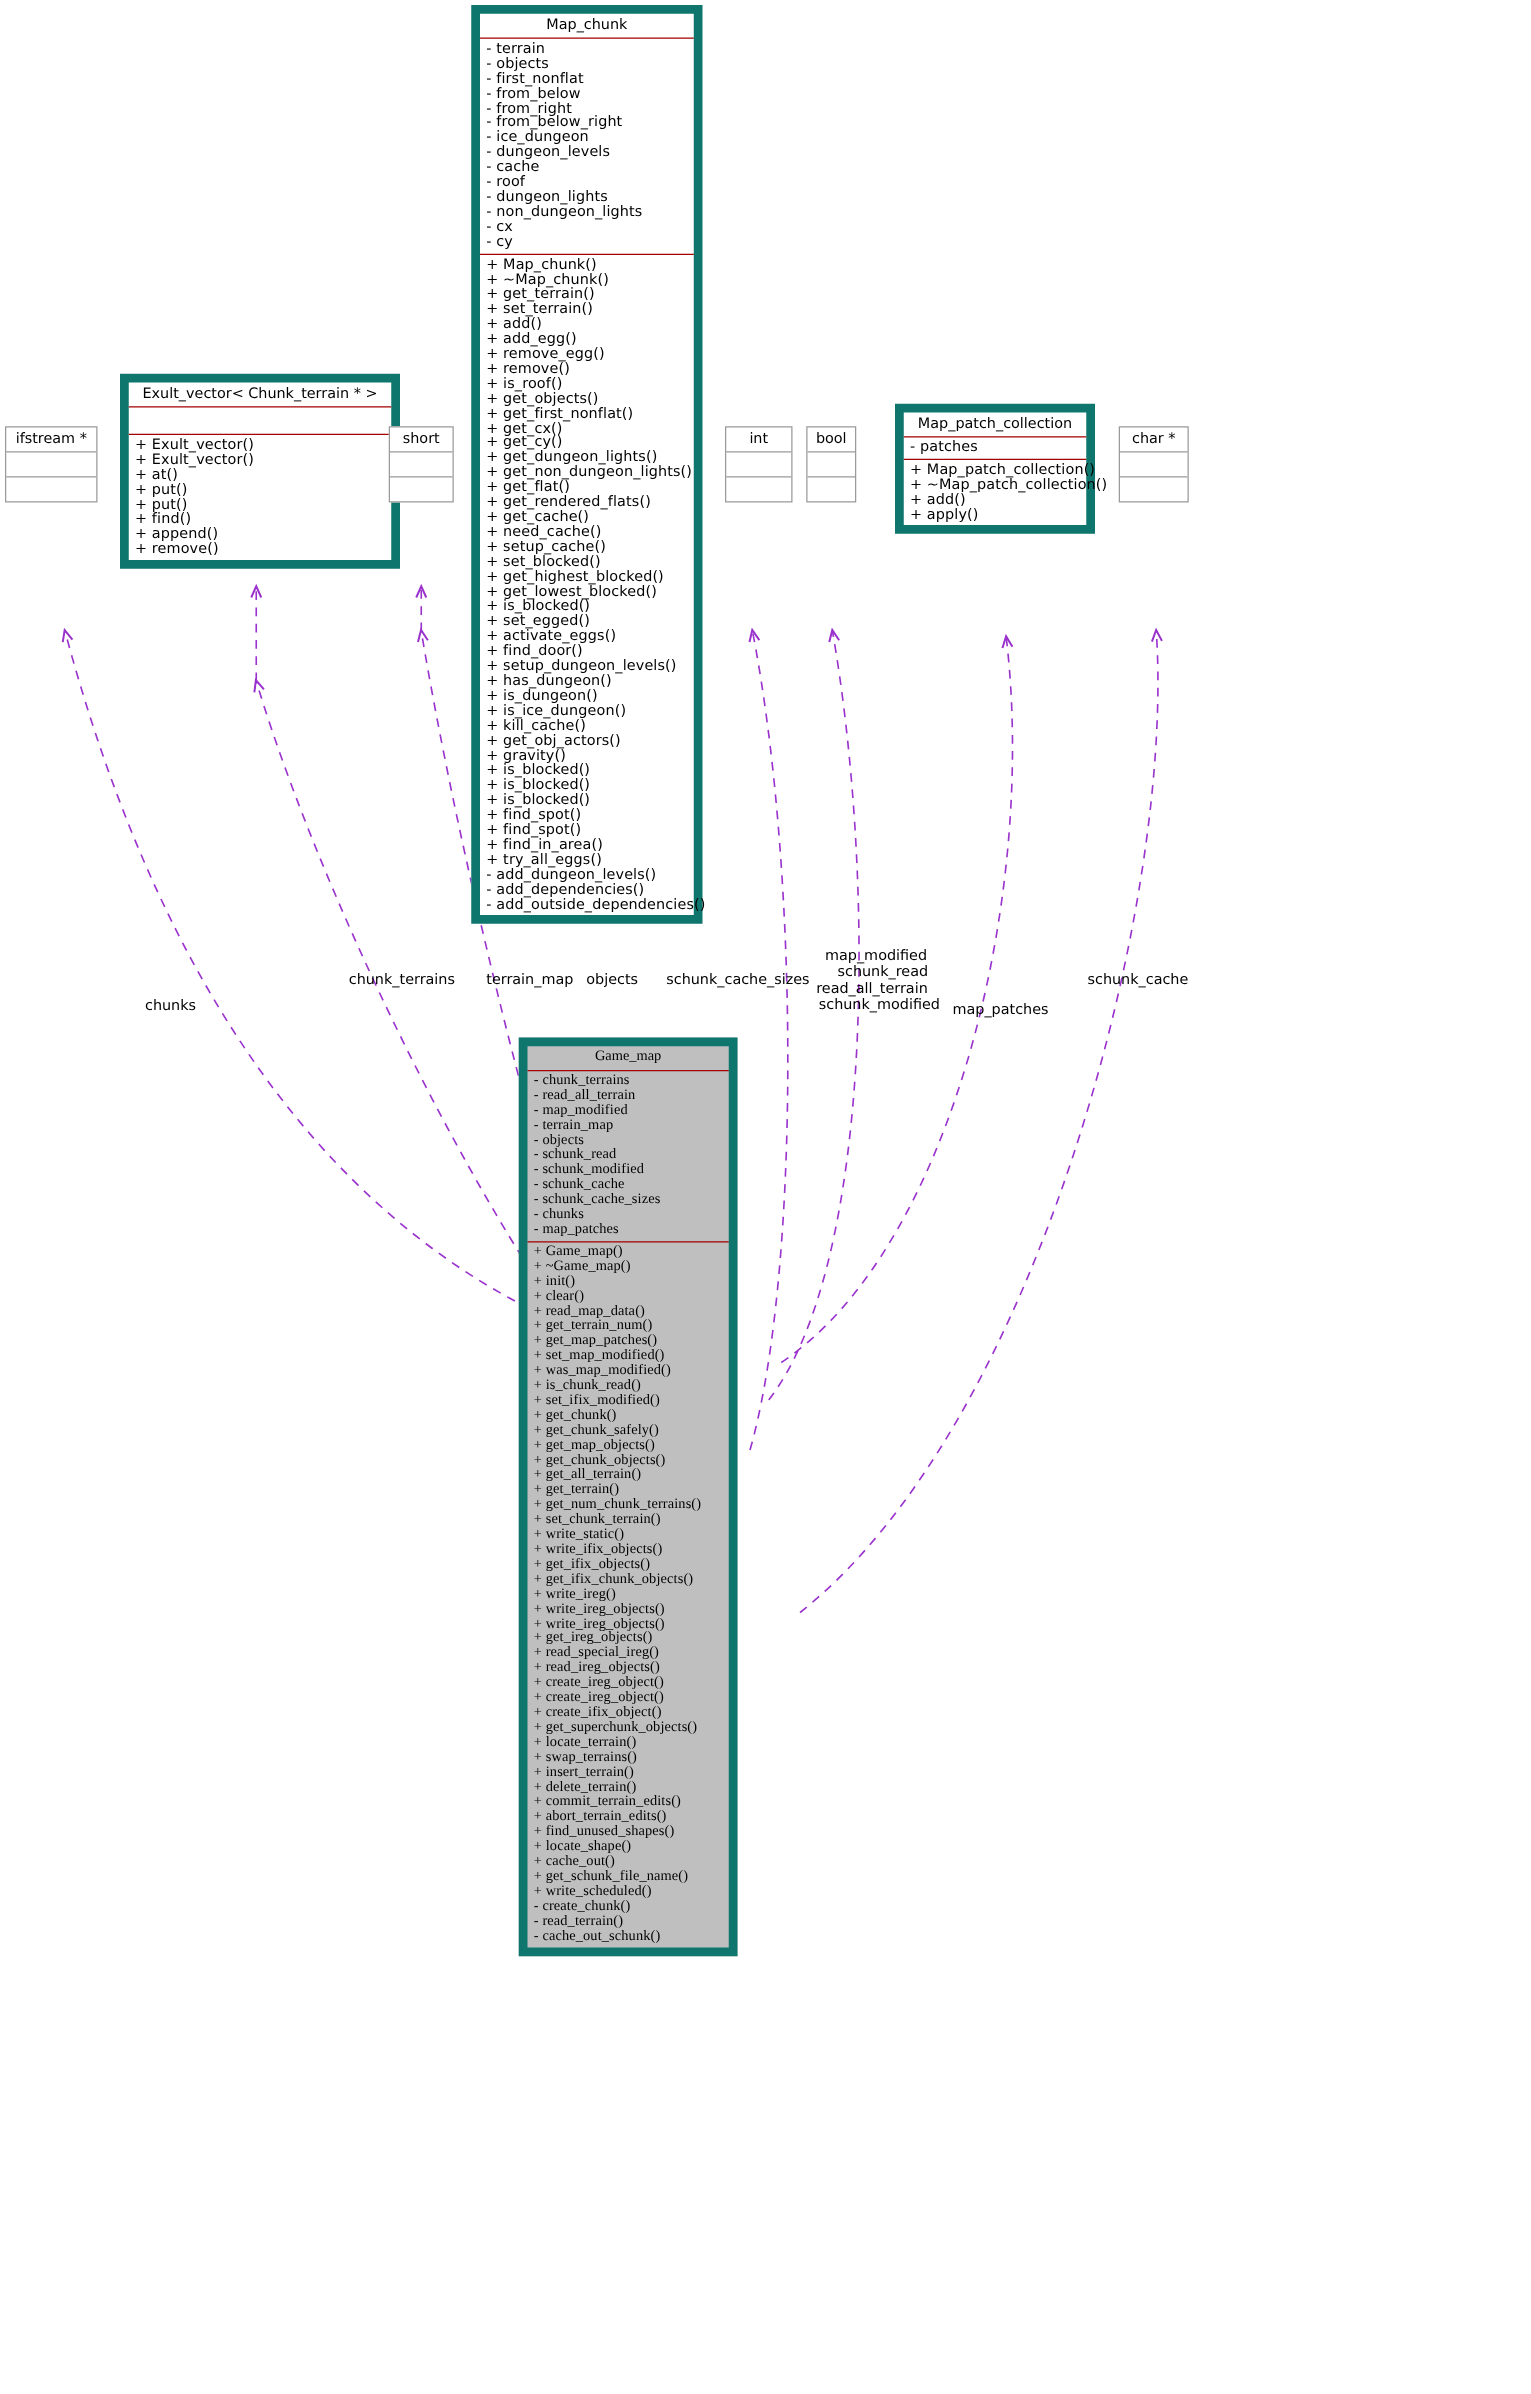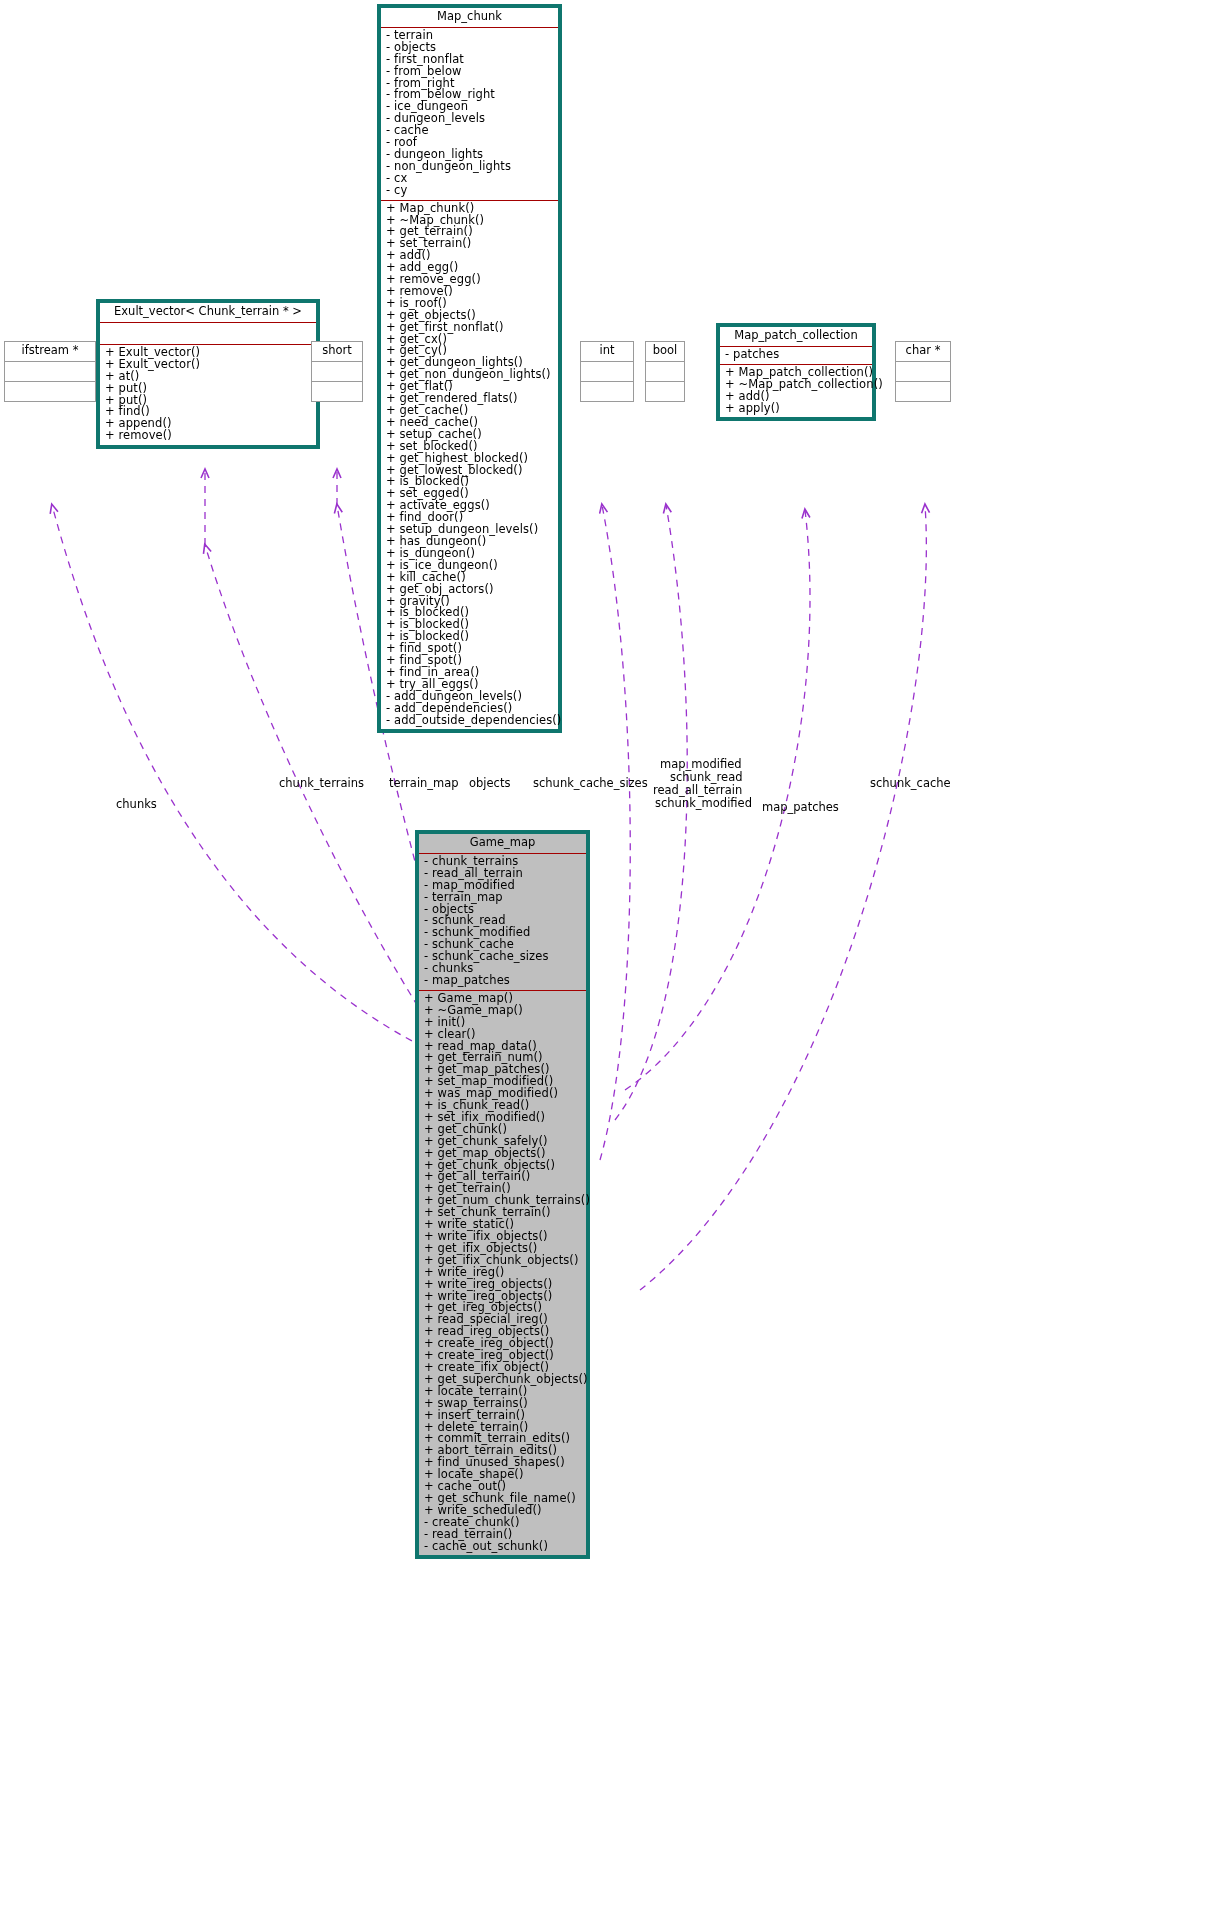--- a/index.html
+++ b/index.html
@@ -25,27 +25,27 @@
     left: 0; top: 0;
     width: 1225px;
     height: 1915px;
     pointer-events: none;
   }
 
   
   .node {
     position: absolute;
     box-sizing: border-box;
-    border: 4px solid #0f766e;
+    border: 7px solid #0f766e;
     background: #ffffff;
     font-size: 11.5px;
     line-height: 11.9px;
     color: #000000;
   }
-  .node.gray { background: #bfbfbf; }
+  .node.gray { background: #bfbfbf; font-family: Liberation Serif, serif; }
   .node.plain {
     border: 1px solid #9a9a9a;
   }
   .node .title {
     text-align: center;
     padding: 3px 4px 4px 4px;
     font-size: 11.5px;
     white-space: nowrap;
   }
   .node .sep {
@@ -191,21 +191,21 @@
         <div class="row">+ Exult_vector()</div>
         <div class="row">+ at()</div>
         <div class="row">+ put()</div>
         <div class="row">+ put()</div>
         <div class="row">+ find()</div>
         <div class="row">+ append()</div>
         <div class="row">+ remove()</div>
       </div>
   </div>
 
-  <div class="node plain" style="left:4px; top:341px; width:92px;">
+  <div class="node plain" style="left:4px; top:341px; width:74px;">
     <div class="title">ifstream *</div>
     <div class="sep"></div>
     <div class="compartment empty" style="height:14px;"></div>
     <div class="sep"></div>
     <div class="compartment empty" style="height:14px;"></div>
   </div>
 
   <div class="node plain" style="left:311px; top:341px; width:52px;">
     <div class="title">short</div>
     <div class="sep"></div>

